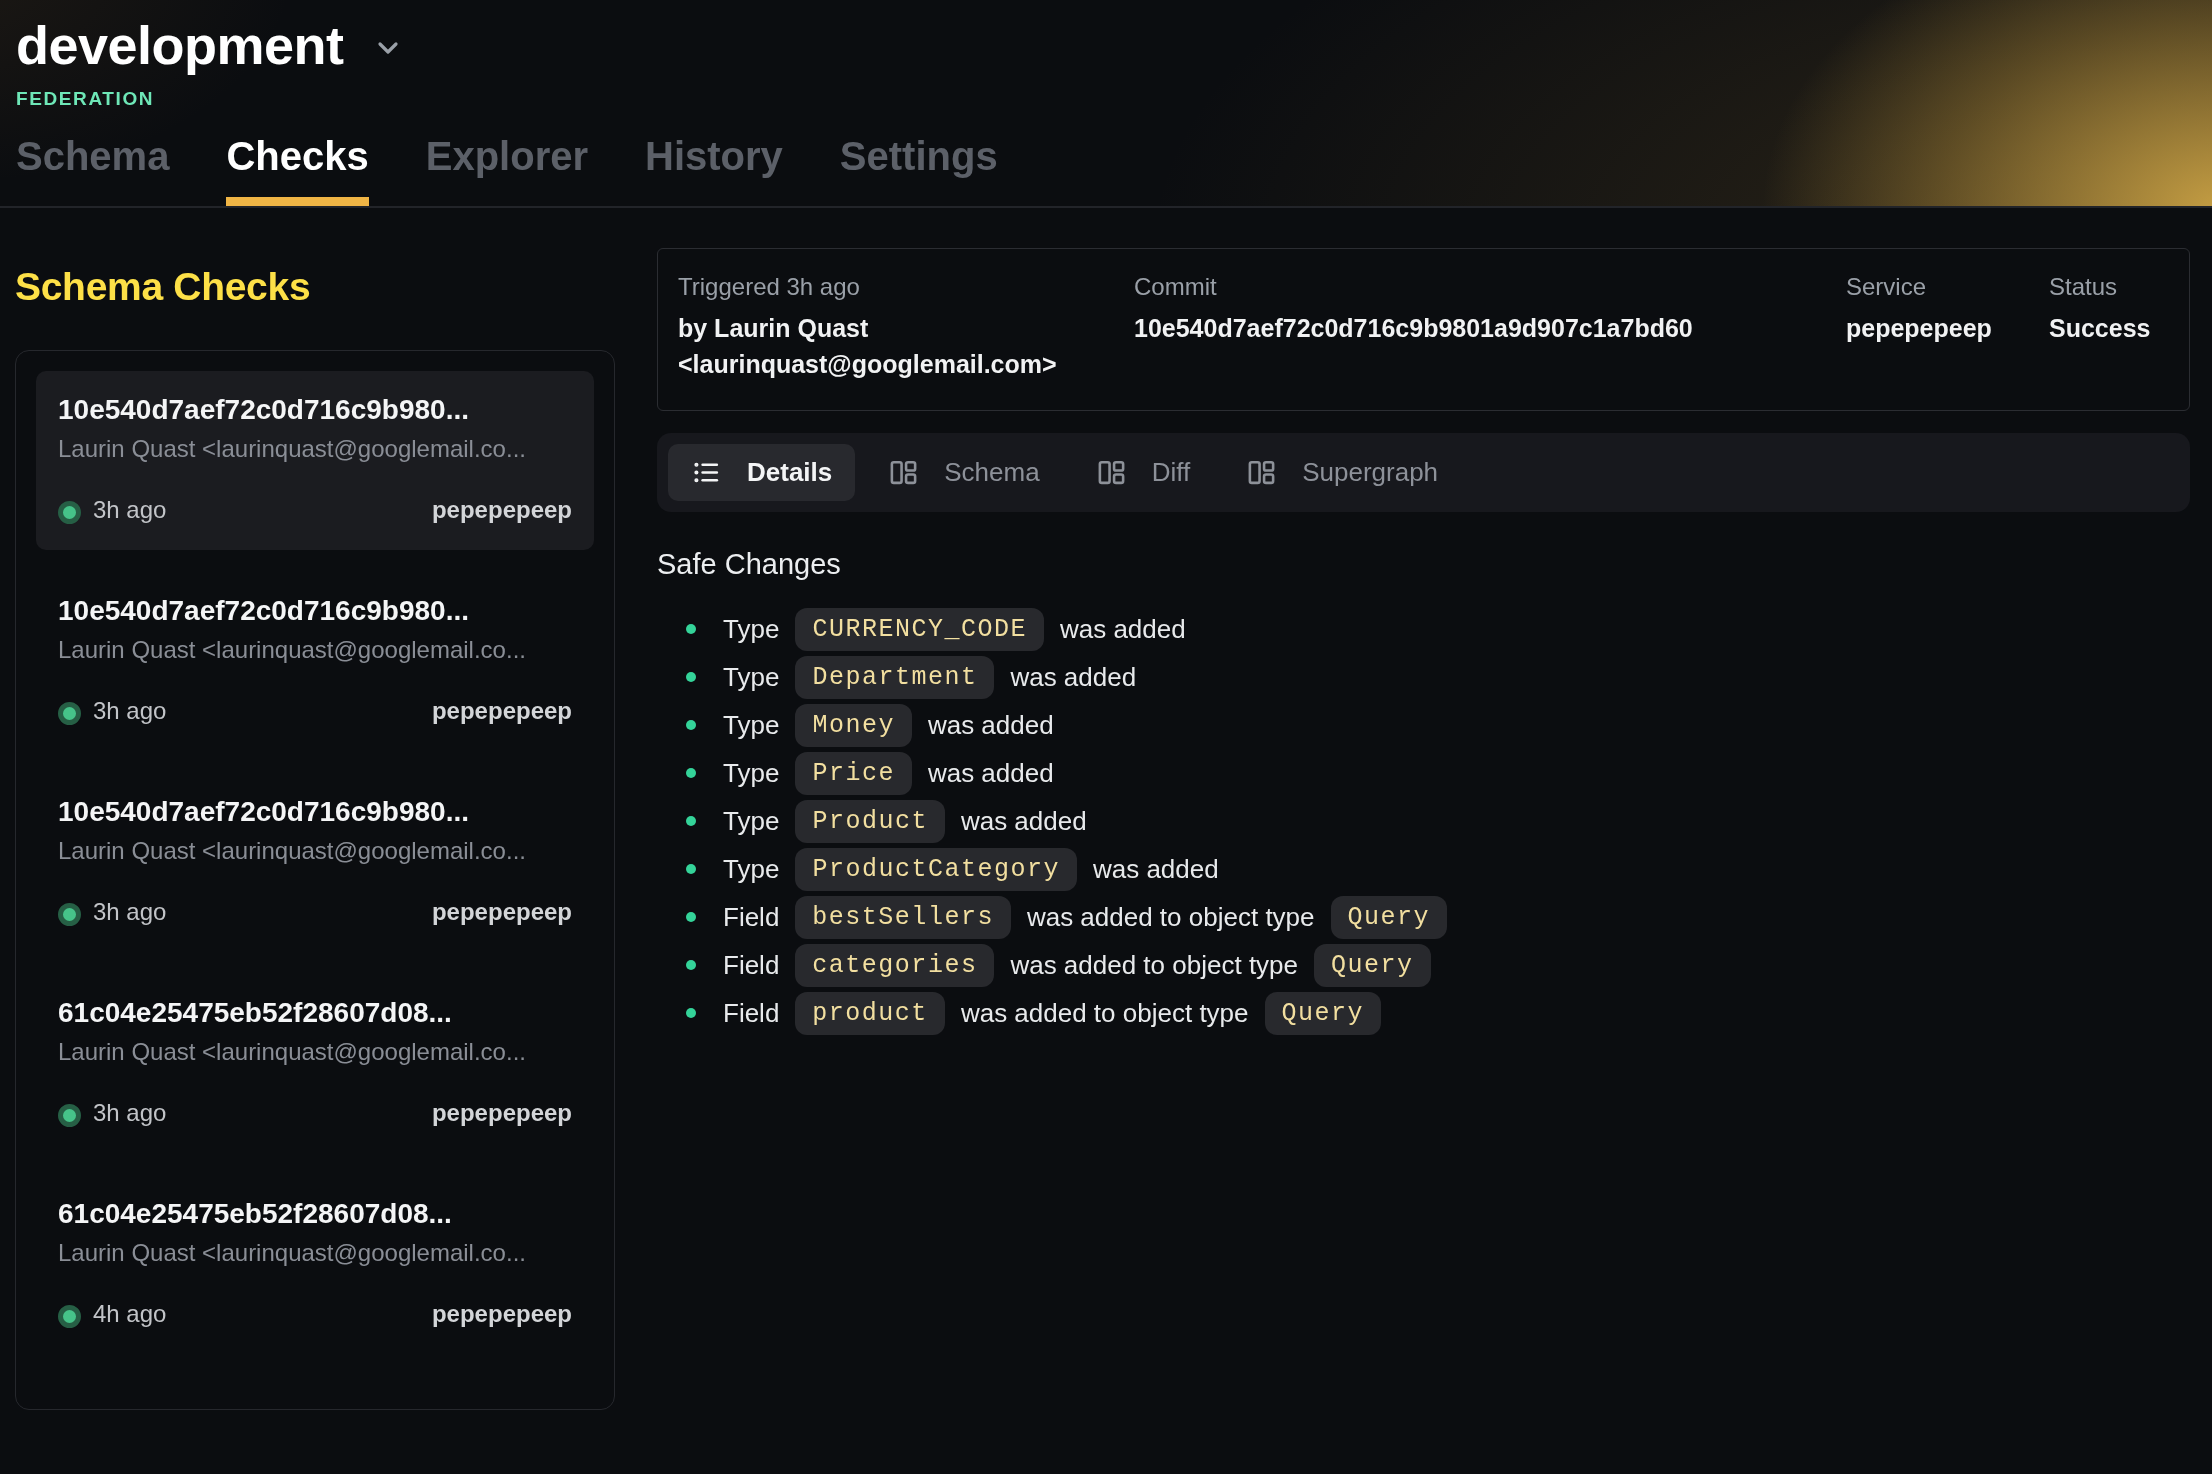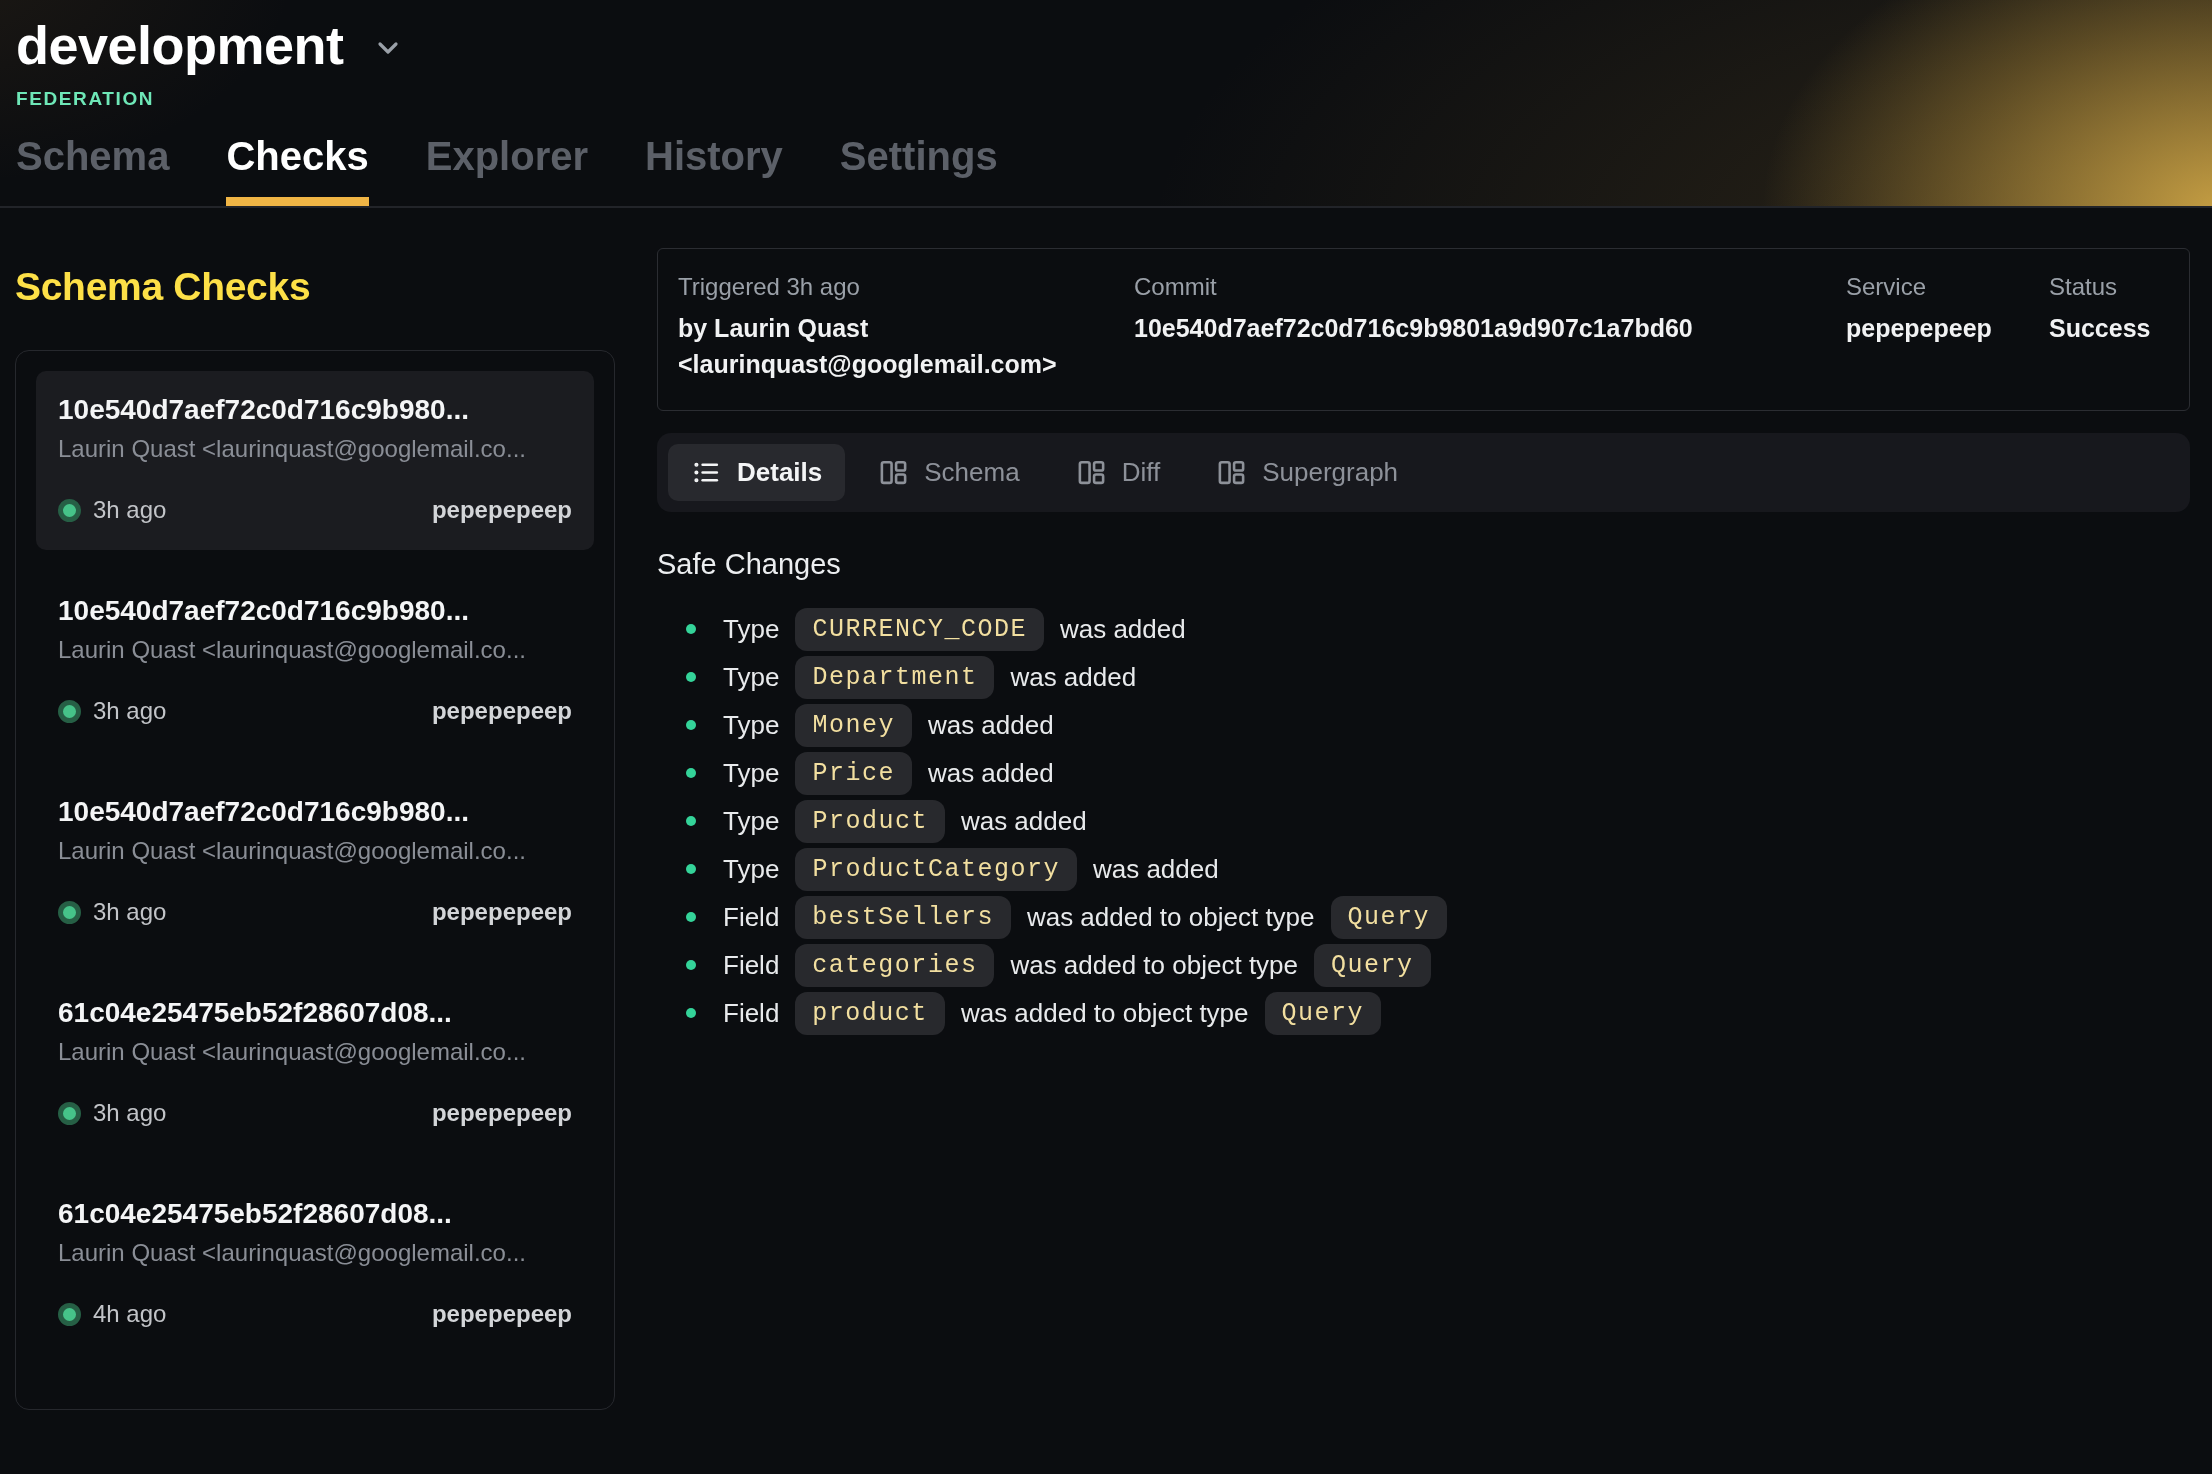--- a/index.html
+++ b/index.html
@@ -53,21 +53,21 @@
     padding: 20px;
     height: 1060px;
   }
   .check-item { padding: 23px 22px 26px; border-radius: 10px; margin-bottom: 22px; cursor: pointer; }
   .check-item.selected { background: #1b1c20; }
   .check-id {
     font-size: 28px; font-weight: 700; color: #f4f5f6; margin-bottom: 9px;
     white-space: nowrap; overflow: hidden;
   }
   .check-author { font-size: 24px; color: #8a8e96; margin-bottom: 33px; white-space: nowrap; overflow: hidden; }
-  .check-meta { display: flex; align-items: center; font-size: 24px; color: #c2c4c8; }
+  .check-meta { display: flex; align-items: flex-end; font-size: 24px; color: #c2c4c8; }
   .dot {
     width: 23px; height: 23px; border-radius: 50%;
     background: #46c389; border: 5px solid #265f45; margin-right: 12px; flex: none;
   }
   .check-service { margin-left: auto; font-weight: 700; color: #d3d5d8; }
 
   
   .info-box {
     margin-top: 40px;
     border: 1.5px solid #2b2d32;
@@ -81,21 +81,21 @@
   .info-col.c4 { flex: 1; }
   .info-label { font-size: 24px; font-weight: 400; color: #9aa0a8; margin-bottom: 10px; }
   .info-value { font-size: 25px; font-weight: 700; color: #f1f2f3; line-height: 1.42; }
 
   
   .subtabs {
     margin-top: 22px; background: #17181d; border-radius: 14px;
     padding: 11px; display: flex; gap: 10px; align-items: center;
   }
   .subtab {
-    display: flex; align-items: center; gap: 15px;
+    display: flex; align-items: center; gap: 25px;
     padding: 13px 23px; border-radius: 10px;
     font-size: 26px; font-weight: 500; color: #8d9199; cursor: pointer;
   }
   .subtab.active { background: #28292e; color: #f4f5f6; font-weight: 600; }
   .subtab svg { width: 31px; height: 31px; flex: none; }
 
   
   .section-title { margin-top: 36px; font-size: 29px; font-weight: 500; color: #eceef0; }
   .changes { list-style: none; margin-top: 24px; }
   .change-row { display: flex; align-items: center; height: 48px; font-size: 26px; color: #e8eaec; }

